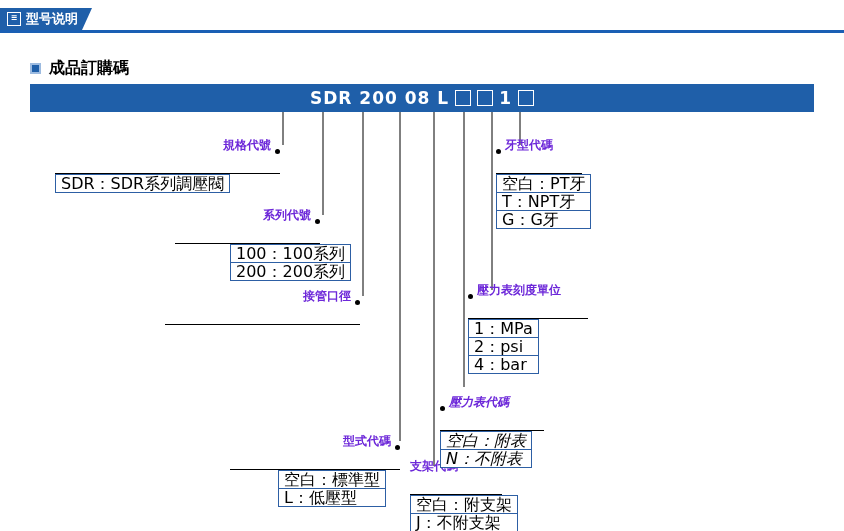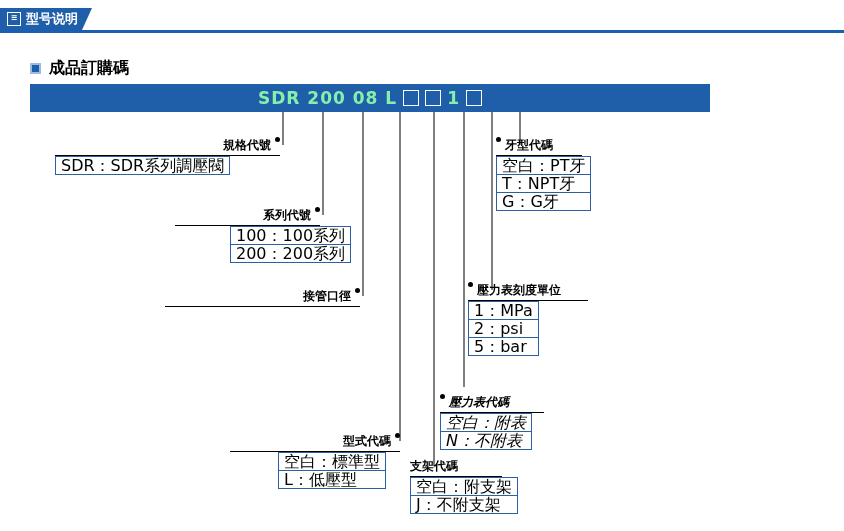--- a/index.html
+++ b/index.html
@@ -24,39 +24,39 @@
   .hdr-glyph{
     display:inline-block;width:12px;height:12px;
     border:1px solid #fff;font-size:8px;line-height:10px;text-align:center;
   }
   
   .sect{position:absolute;left:30px;top:58px;display:flex;align-items:center;gap:8px;}
   .sect-mark{width:11px;height:11px;background:#1f5fa9;border:2px solid #9dbbe0;box-sizing:border-box;}
   .sect-title{font-size:16px;font-weight:bold;color:#000;}
   
   .codebar{
-    position:absolute;left:30px;top:84px;width:680px;height:28px;
-    background:#1f5fa9;color:#86efac;
+    position:absolute;left:30px;top:84px;width:784px;height:28px;
+    background:#1f5fa9;color:#ffffff;
     font-size:17px;font-weight:bold;letter-spacing:1px;
     display:flex;align-items:center;justify-content:center;gap:6px;
   }
   .codebar .seg{white-space:pre;}
   .box{
     display:inline-block;width:14px;height:14px;
     border:1px solid #ffffff;background:#1f5fa9;
     vertical-align:middle;
   }
   
   svg.leaders{position:absolute;left:0;top:0;width:844px;height:531px;pointer-events:none;}
   
   .grp{position:absolute;}
   .grp-head{
-    display:flex;align-items:flex-start;gap:4px;
-    font-size:12px;font-weight:bold;color:#000000;white-space:nowrap;
-    padding-bottom:1px;
+    display:flex;align-items:flex-end;gap:4px;
+    font-size:12px;font-weight:bold;color:#6d28d9;white-space:nowrap;
+    padding-bottom:19px;
   }
   .dot{width:5px;height:5px;border-radius:50%;background:#000;display:inline-block;}
   .underline{border-bottom:1px solid #000;}
   table.tbl{
     border-collapse:collapse;
     font-size:16px;color:#000;
     background:#fff;
   }
   table.tbl td{
     border:1px solid #2d5fa4;
@@ -197,21 +197,21 @@
   </div>
   <table class="tbl">
     <tbody>
         <tr>
       <td>1：MPa</td>
     </tr>
     <tr>
       <td>2：psi</td>
     </tr>
     <tr>
-      <td>5：bar</td>
+      <td>4：bar</td>
     </tr>
   </tbody>
     </table>
 </div>
 
 <div class="grp" style="left:496px;top:137px;">
   <div class="grp-head underline" style="width:86px;justify-content:flex-start;gap:4px;">
     <span class="dot"></span>
     <span>牙型代碼</span>
   </div>

